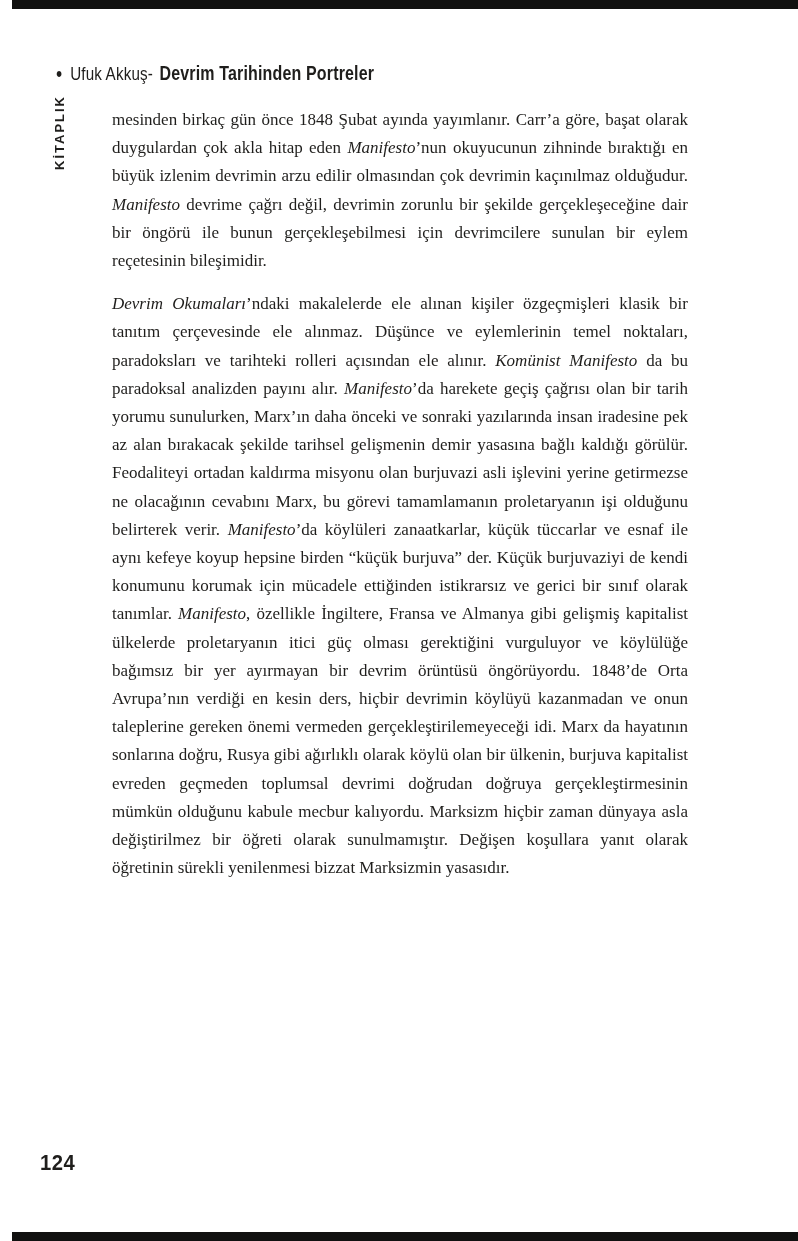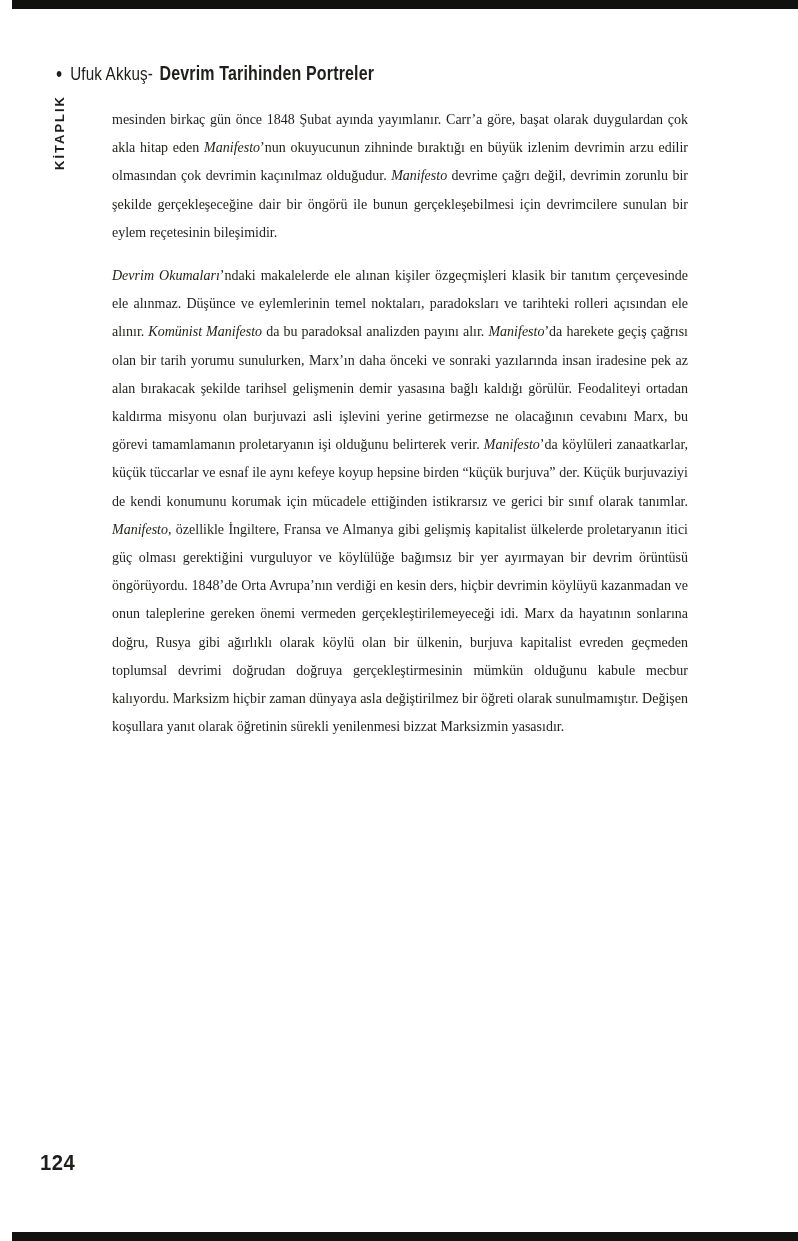--- a/index.html
+++ b/index.html
@@ -53,21 +53,21 @@
     transform:rotate(180deg);
     font-family:"Liberation Sans", sans-serif;
     font-weight:700;
     font-size:13px;
     letter-spacing:2px;
     color:var(--text);
   }
 
   .page-body{
     position:absolute;left:112px;top:106px;width:576px;
-    font-size:14px;
+    font-size:17px;
     line-height:28.2px;
     text-align:justify;
     color:var(--text);
   }
   .page-body p{margin:0 0 15px 0;}
   .page-body i{font-style:italic;}
 
   .page-number{
     position:absolute;left:40px;top:1150px;
     font-family:"Liberation Sans", sans-serif;

